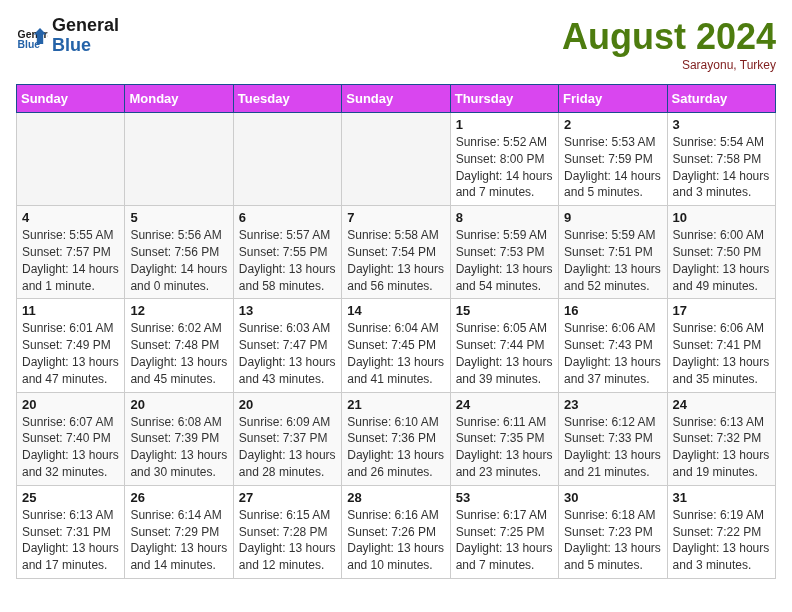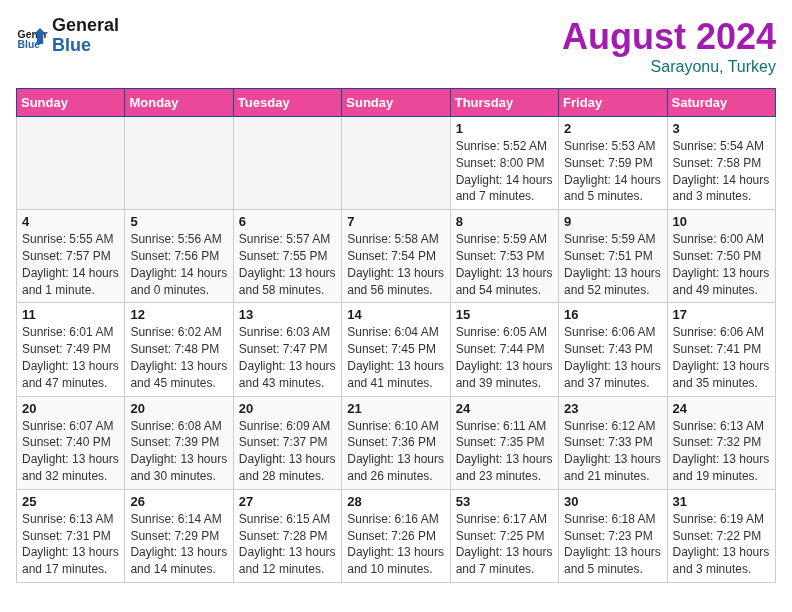--- a/index.html
+++ b/index.html
@@ -28,33 +28,33 @@
       line-height: 1.1;
     }
     .logo-icon {
       width: 32px;
       height: 32px;
     }
     .title-area { text-align: right; }
     .month-title {
       font-size: 36px;
       font-weight: bold;
-      color: #a21caf;
+      color: #4d7c0f;
     }
     .subtitle {
-      font-size: 16px;
-      color: #0f766e;
+      font-size: 12px;
+      color: #7f1d1d;
     }
     table {
       width: 100%;
       border-collapse: collapse;
       font-size: 10.5px;
     }
     thead th {
-      background: #ec4899;
+      background: #d946ef;
       color: #fff;
       padding: 6px 4px;
       text-align: left;
       font-size: 13px;
       font-weight: bold;
       border: 1px solid #1a4d8f;
     }
     td {
       border: 1px solid #ccc;
       vertical-align: top;

